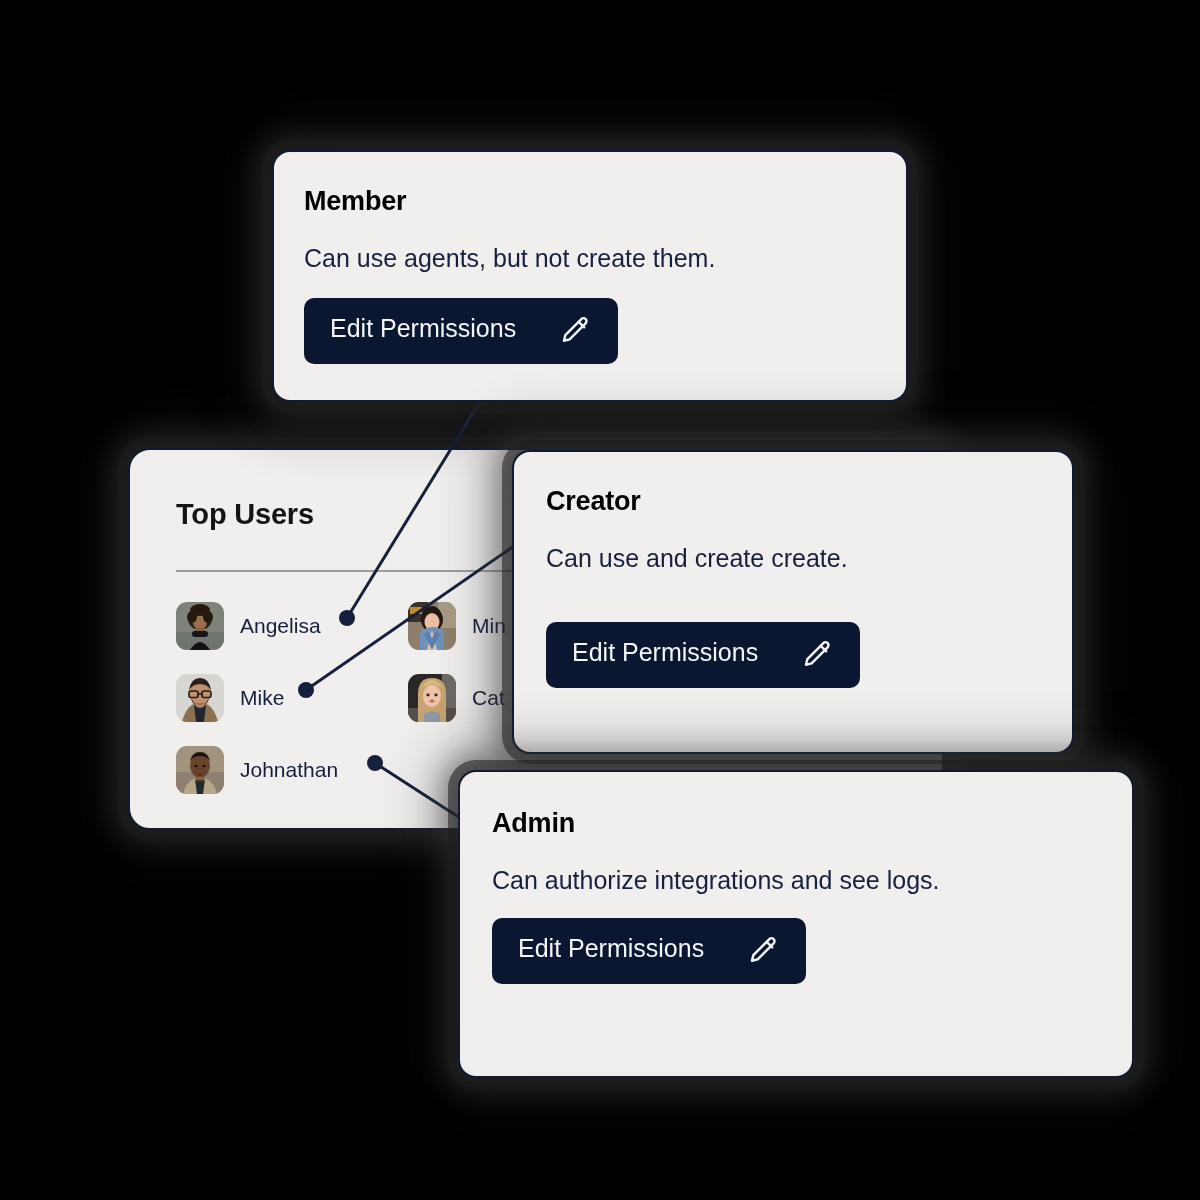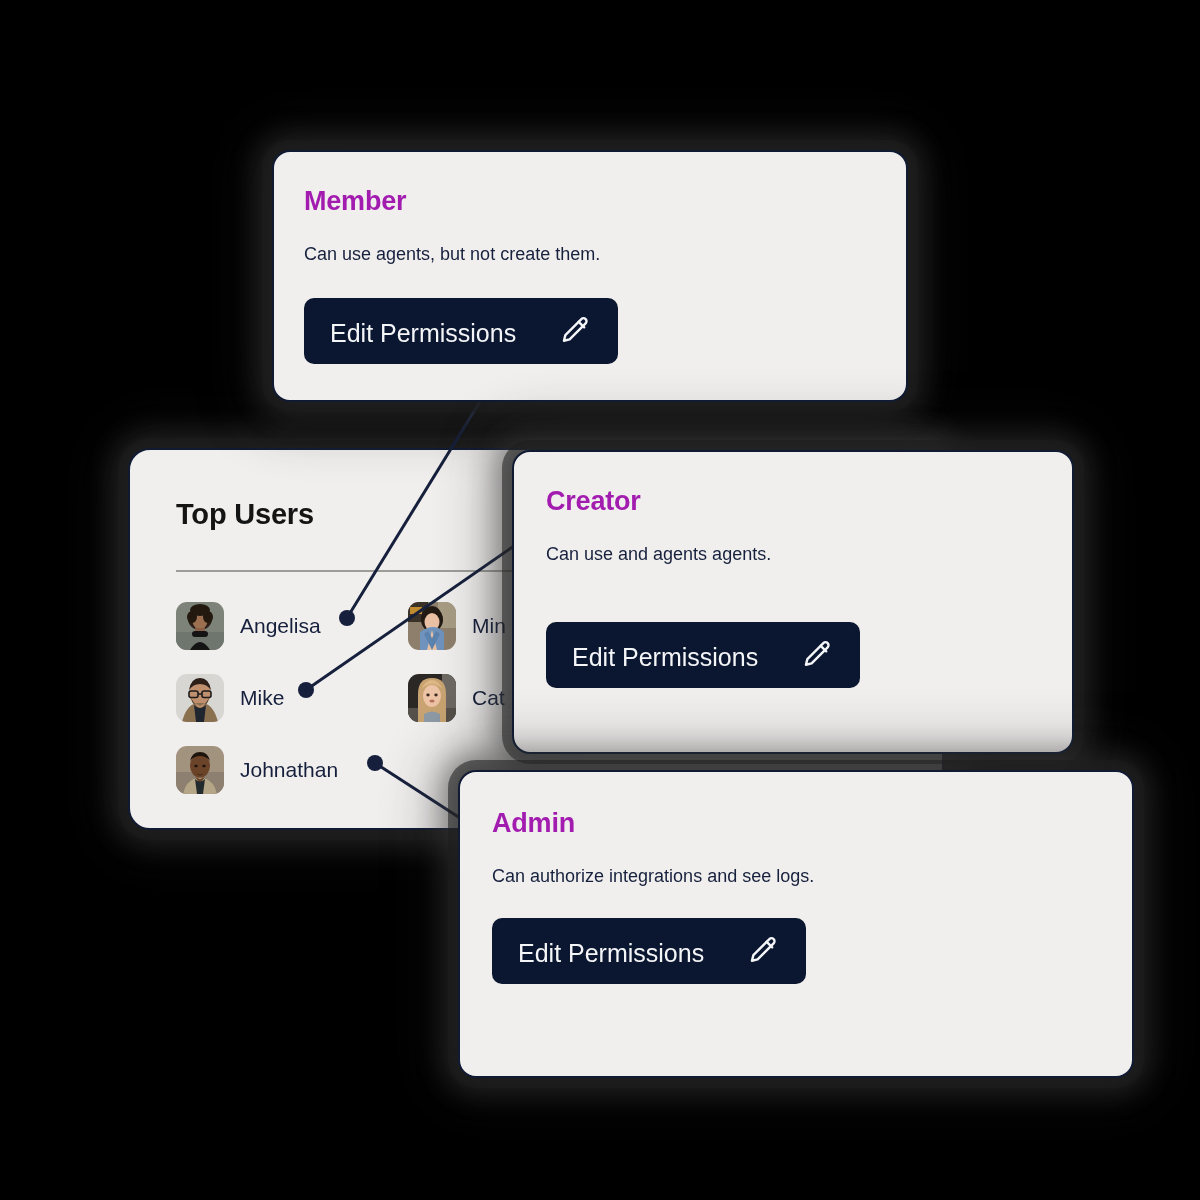--- a/index.html
+++ b/index.html
@@ -93,36 +93,36 @@
     white-space: nowrap;
   }
 
   
   .role-card { padding: 0; }
 
   .role-title {
     position: absolute;
     font-size: 27px;
     font-weight: bold;
-    color: #a21caf;
+    color: #000000;
     letter-spacing: -0.2px;
     white-space: nowrap;
   }
 
   .role-desc {
     position: absolute;
-    font-size: 18px;
+    font-size: 25px;
     color: #17213d;
     white-space: nowrap;
   }
 
   .edit-btn {
     position: absolute;
     display: inline-flex;
-    align-items: flex-end;
+    align-items: flex-start;
     gap: 42px;
     background: #0b1730;
     color: #f4f5f7;
     border: none;
     border-radius: 10px;
     padding: 16px 26px;
     font-family: "Liberation Sans", sans-serif;
     font-size: 25px;
     cursor: pointer;
     white-space: nowrap;
@@ -300,21 +300,21 @@
         <svg width="34" height="34" viewBox="0 0 24 24" fill="none" stroke="#f4f5f7" stroke-width="1.7" stroke-linecap="round" stroke-linejoin="round">
           <path d="M16.5 3.6a2.1 2.1 0 0 1 3 3L8.2 17.9l-4 1 1-4z"></path>
           <path d="M14.6 5.5l3.9 3.9"></path>
         </svg>
       </span>
     </button>
   </div>
 
   <div class="card role-card" id="card-creator">
     <div class="role-title">Creator</div>
-    <div class="role-desc">Can use and agents agents.</div>
+    <div class="role-desc">Can use and create create.</div>
     <button class="edit-btn">
       <span>Edit Permissions</span>
       <span class="pencil">
         <svg width="34" height="34" viewBox="0 0 24 24" fill="none" stroke="#f4f5f7" stroke-width="1.7" stroke-linecap="round" stroke-linejoin="round">
           <path d="M16.5 3.6a2.1 2.1 0 0 1 3 3L8.2 17.9l-4 1 1-4z"></path>
           <path d="M14.6 5.5l3.9 3.9"></path>
         </svg>
       </span>
     </button>
   </div>

